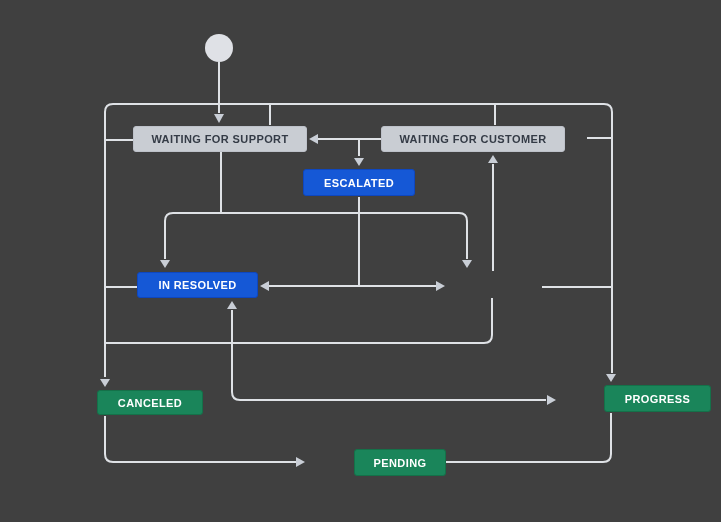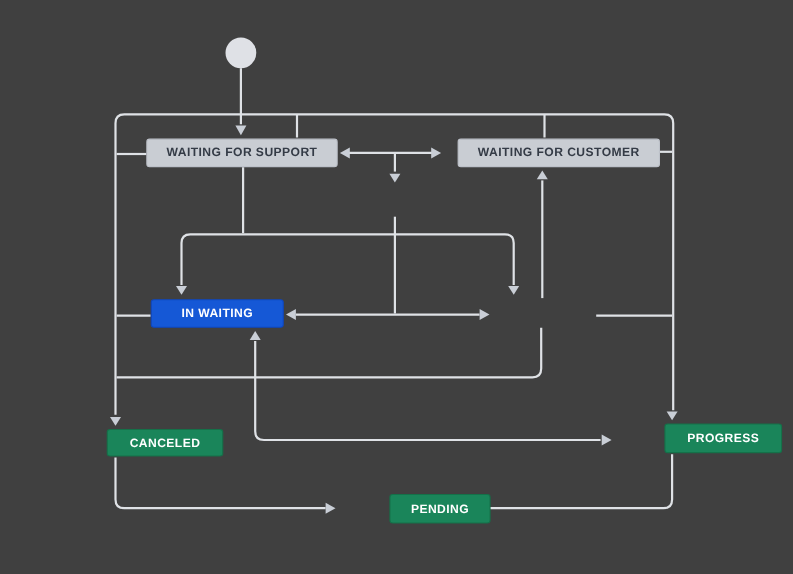--- a/index.html
+++ b/index.html
@@ -17,21 +17,21 @@
   }
   .node.gray {background:#C9CDD3;border:1px solid #BDC1C9;color:#343B46;}
   .node.blue {background:#1558D6;border:1px solid #0E47C0;color:#FFFFFF;}
   .node.green{background:#1A855A;border:1px solid #147149;color:#FFFFFF;margin-left:46px;}
   #start-node{
     position:absolute;left:205px;top:34px;width:28px;height:28px;border-radius:50%;
     background:#DFE1E6;
   }
   
   #node-wfs      {left:133px;top:126px;width:174px;height:26px;}
-  #node-wfc      {left:416px;top:126px;width:184px;height:26px;}
+  #node-wfc      {left:381px;top:126px;width:184px;height:26px;}
   #node-escalated{left:303px;top:169px;width:112px;height:27px;}
   #node-inprog   {left:137px;top:272px;width:121px;height:26px;}
   #node-pending  {left:447px;top:272px;width:95px;height:26px;}
   #node-canceled {left:51px; top:390px;width:106px;height:25px;}
   #node-resolved {left:558px;top:385px;width:107px;height:27px;}
   #node-closed   {left:308px;top:449px;width:92px;height:27px;}
 </style>
 </head>
 <body>
 
@@ -86,18 +86,19 @@
     <polygon class="arrow" points="227,309 237,309 232,301"></polygon>
     <polygon class="arrow" points="547,395 547,405 556,400"></polygon>
     <polygon class="arrow" points="413,457 413,467 404,462"></polygon>
     <polygon class="arrow" points="296,457 296,467 305,462"></polygon>
   </svg>
 
   <div id="start-node"></div>
 
   <div class="node gray" id="node-wfs">WAITING FOR SUPPORT</div>
   <div class="node gray" id="node-wfc">WAITING FOR CUSTOMER</div>
-  <div class="node blue" id="node-inprog">IN WAITING</div>
+  <div class="node blue" id="node-escalated">ESCALATED</div>
+  <div class="node blue" id="node-inprog">IN RESOLVED</div>
   <div class="node green" id="node-canceled">CANCELED</div>
   <div class="node green" id="node-resolved">PROGRESS</div>
   <div class="node green" id="node-closed">PENDING</div>
 
 </div>
 
 </body></html>

